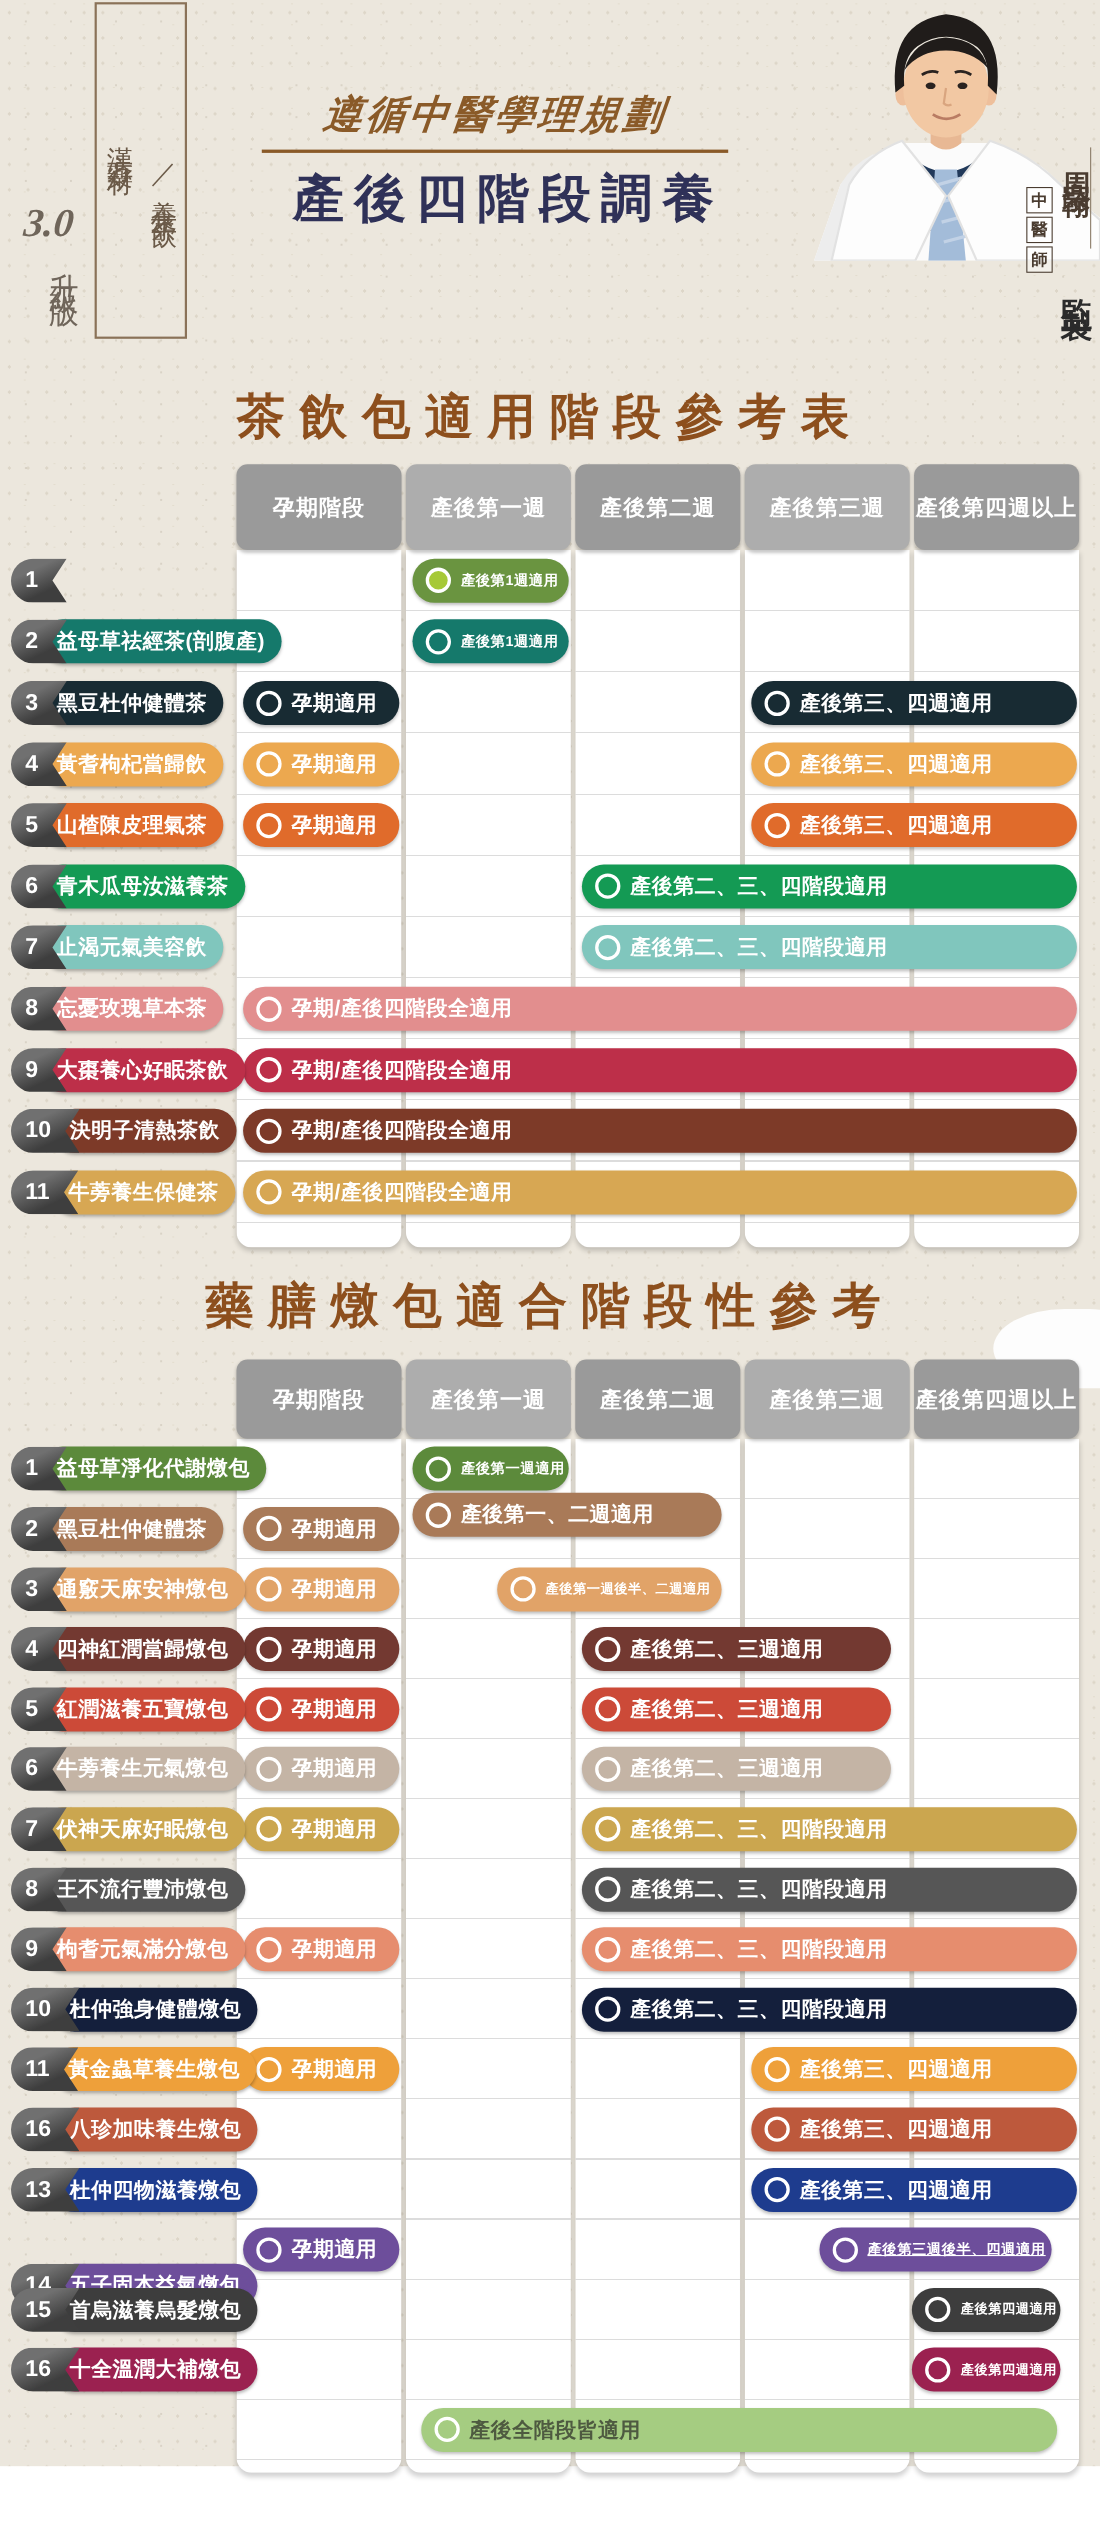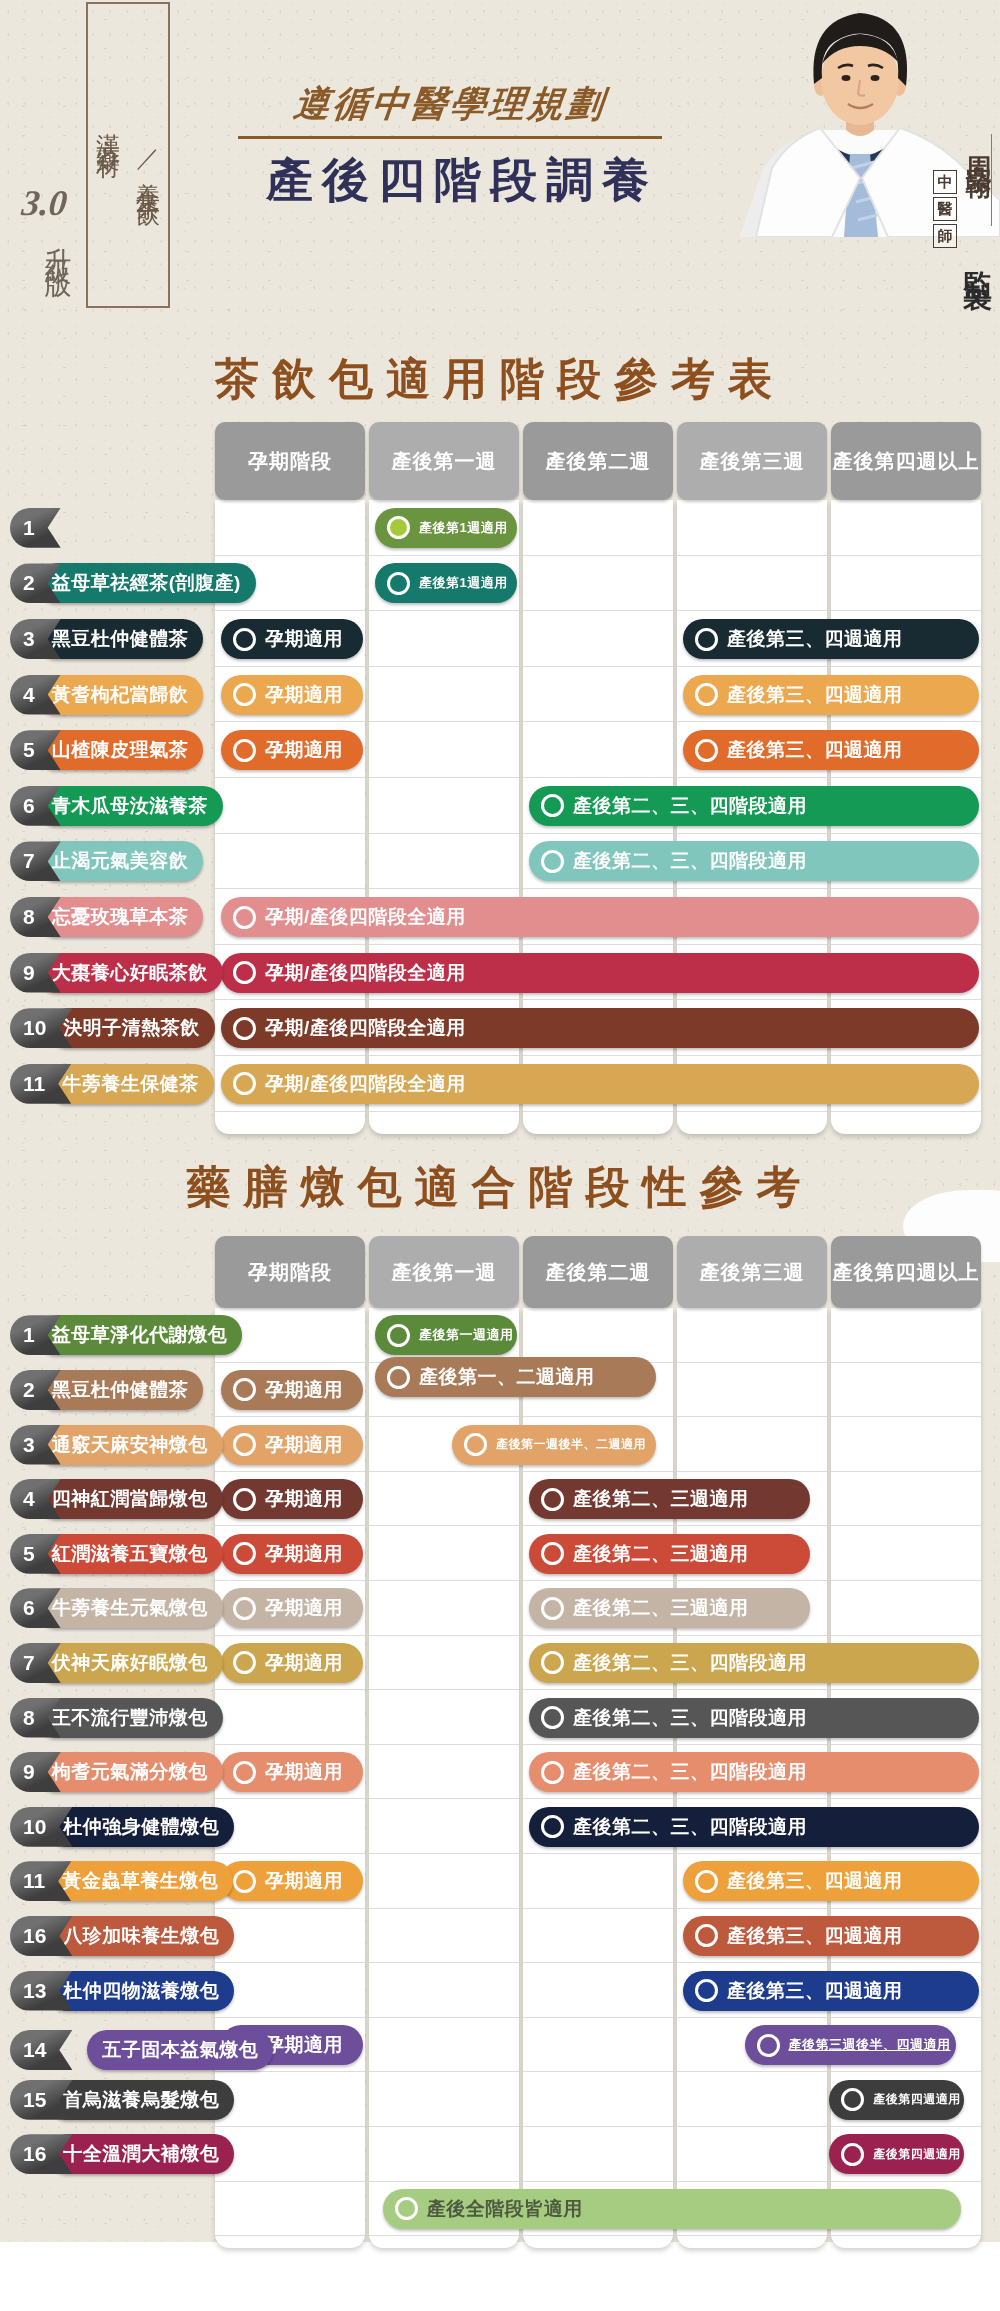--- a/index.html
+++ b/index.html
@@ -389,21 +389,21 @@
         <span style="font-size: 19px;">產後第三、四週適用</span>
       </div>
       <div class="row-label" style="left: 10px; top: 734.5px;">
         <span class="num-badge">13</span>
         <span class="name-pill" style="background: rgb(30, 60, 142);">杜仲四物滋養燉包</span>
       </div>
       <div class="mark" style="left: 683px; top: 734.5px; width: 272px; background: rgb(30, 60, 142);">
         <span class="ring"></span>
         <span style="font-size: 19px;">產後第三、四週適用</span>
       </div>
-      <div class="row-label" style="left: 10px; top: 794px; gap: 39px;">
+      <div class="row-label" style="left: 10px; top: 822px;">
         <span class="num-badge">14</span>
         <span class="name-pill" style="background: rgb(109, 78, 155);">五子固本益氣燉包</span>
       </div>
       <div class="mark" style="left: 221px; top: 789.1px; width: 118px; background: rgb(109, 78, 155);">
         <span class="ring"></span>
         <span style="font-size: 19px;">孕期適用</span>
       </div>
       <div class="mark" style="left: 744.6px; top: 789.1px; width: 187.3px; background: rgb(109, 78, 155);">
         <span class="ring"></span>
         <span style="font-size: 13px; text-decoration: underline;">產後第三週後半、四週適用</span>

